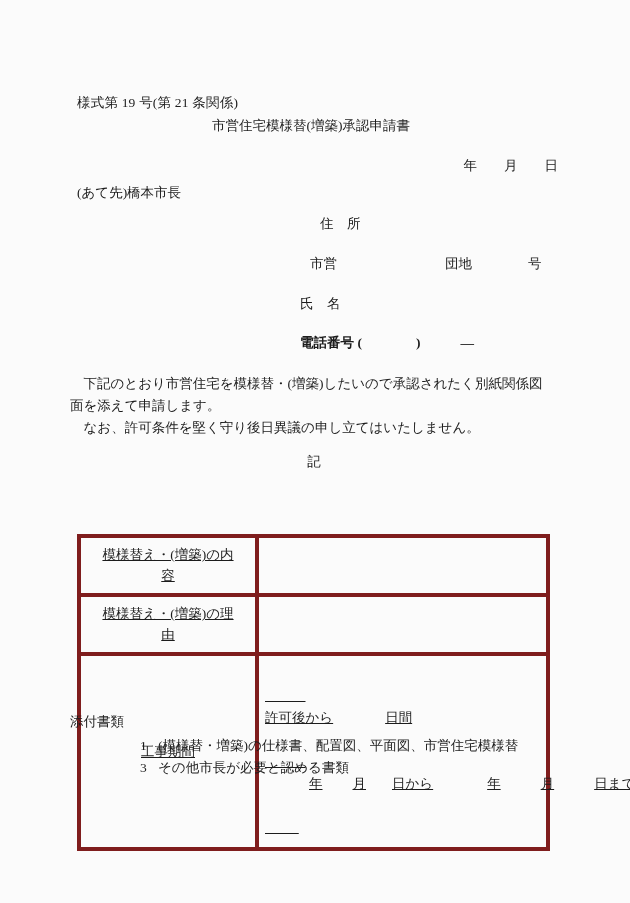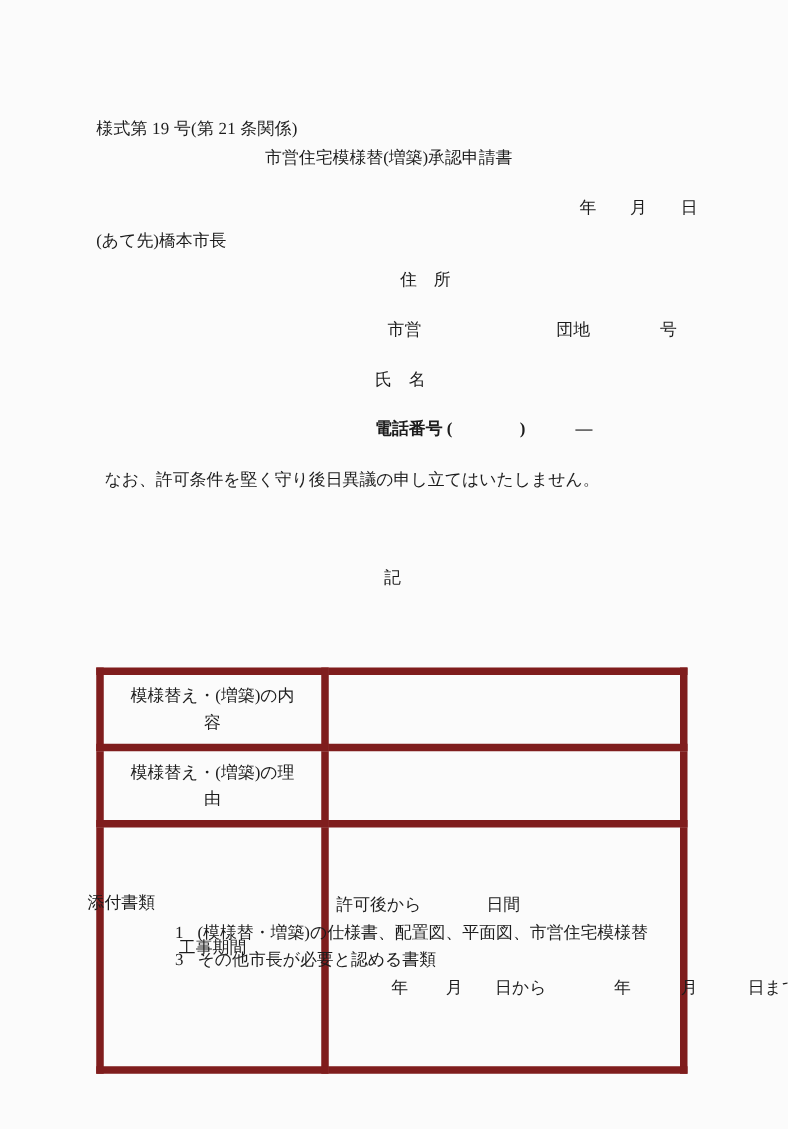--- a/index.html
+++ b/index.html
@@ -78,23 +78,24 @@
   
   .form-table {
     position: absolute;
     left: 77px; top: 534px;
     width: 473px;
     border-collapse: collapse;
     font-size: 13.5px;
     table-layout: fixed;
   }
   .form-table td {
-    border: 6px solid #7f1d1d;
+    border: 4px solid #7f1d1d;
     padding: 0;
     vertical-align: middle;
+    text-decoration: underline;
   }
   .form-table .label-cell {
     width: 142px;
     text-align: center;
     padding: 6px 16px 7px 16px;
     line-height: 21px;
   }
   .form-table .value-cell {
     padding: 0;
   }
@@ -145,20 +146,21 @@
     <div class="ap-row ap-address">住　所</div>
 
     <div class="ap-row ap-estate"><span>市営</span><span class="sp1"></span><span>団地</span><span class="sp2"></span><span>号</span></div>
 
     <div class="ap-row ap-name">氏　名</div>
 
     <div class="ap-row ap-tel"><span>電話番号</span> <span>(</span><span class="paren-gap"></span><span>)</span><span class="dash-gap"></span><span>—</span></div>
   </div>
 
   <div class="body-text">
+    <p>下記のとおり市営住宅を模様替・(増築)したいので承認されたく別紙関係図面を添えて申請します。</p>
     <p>なお、許可条件を堅く守り後日異議の申し立てはいたしません。</p>
   </div>
 
   <div class="abs kiji">記</div>
 
   <table class="form-table">
     <tbody>
       <tr class="row-content">
         <td class="label-cell">模様替え・(増築)の内容</td>
         <td class="value-cell"></td>

